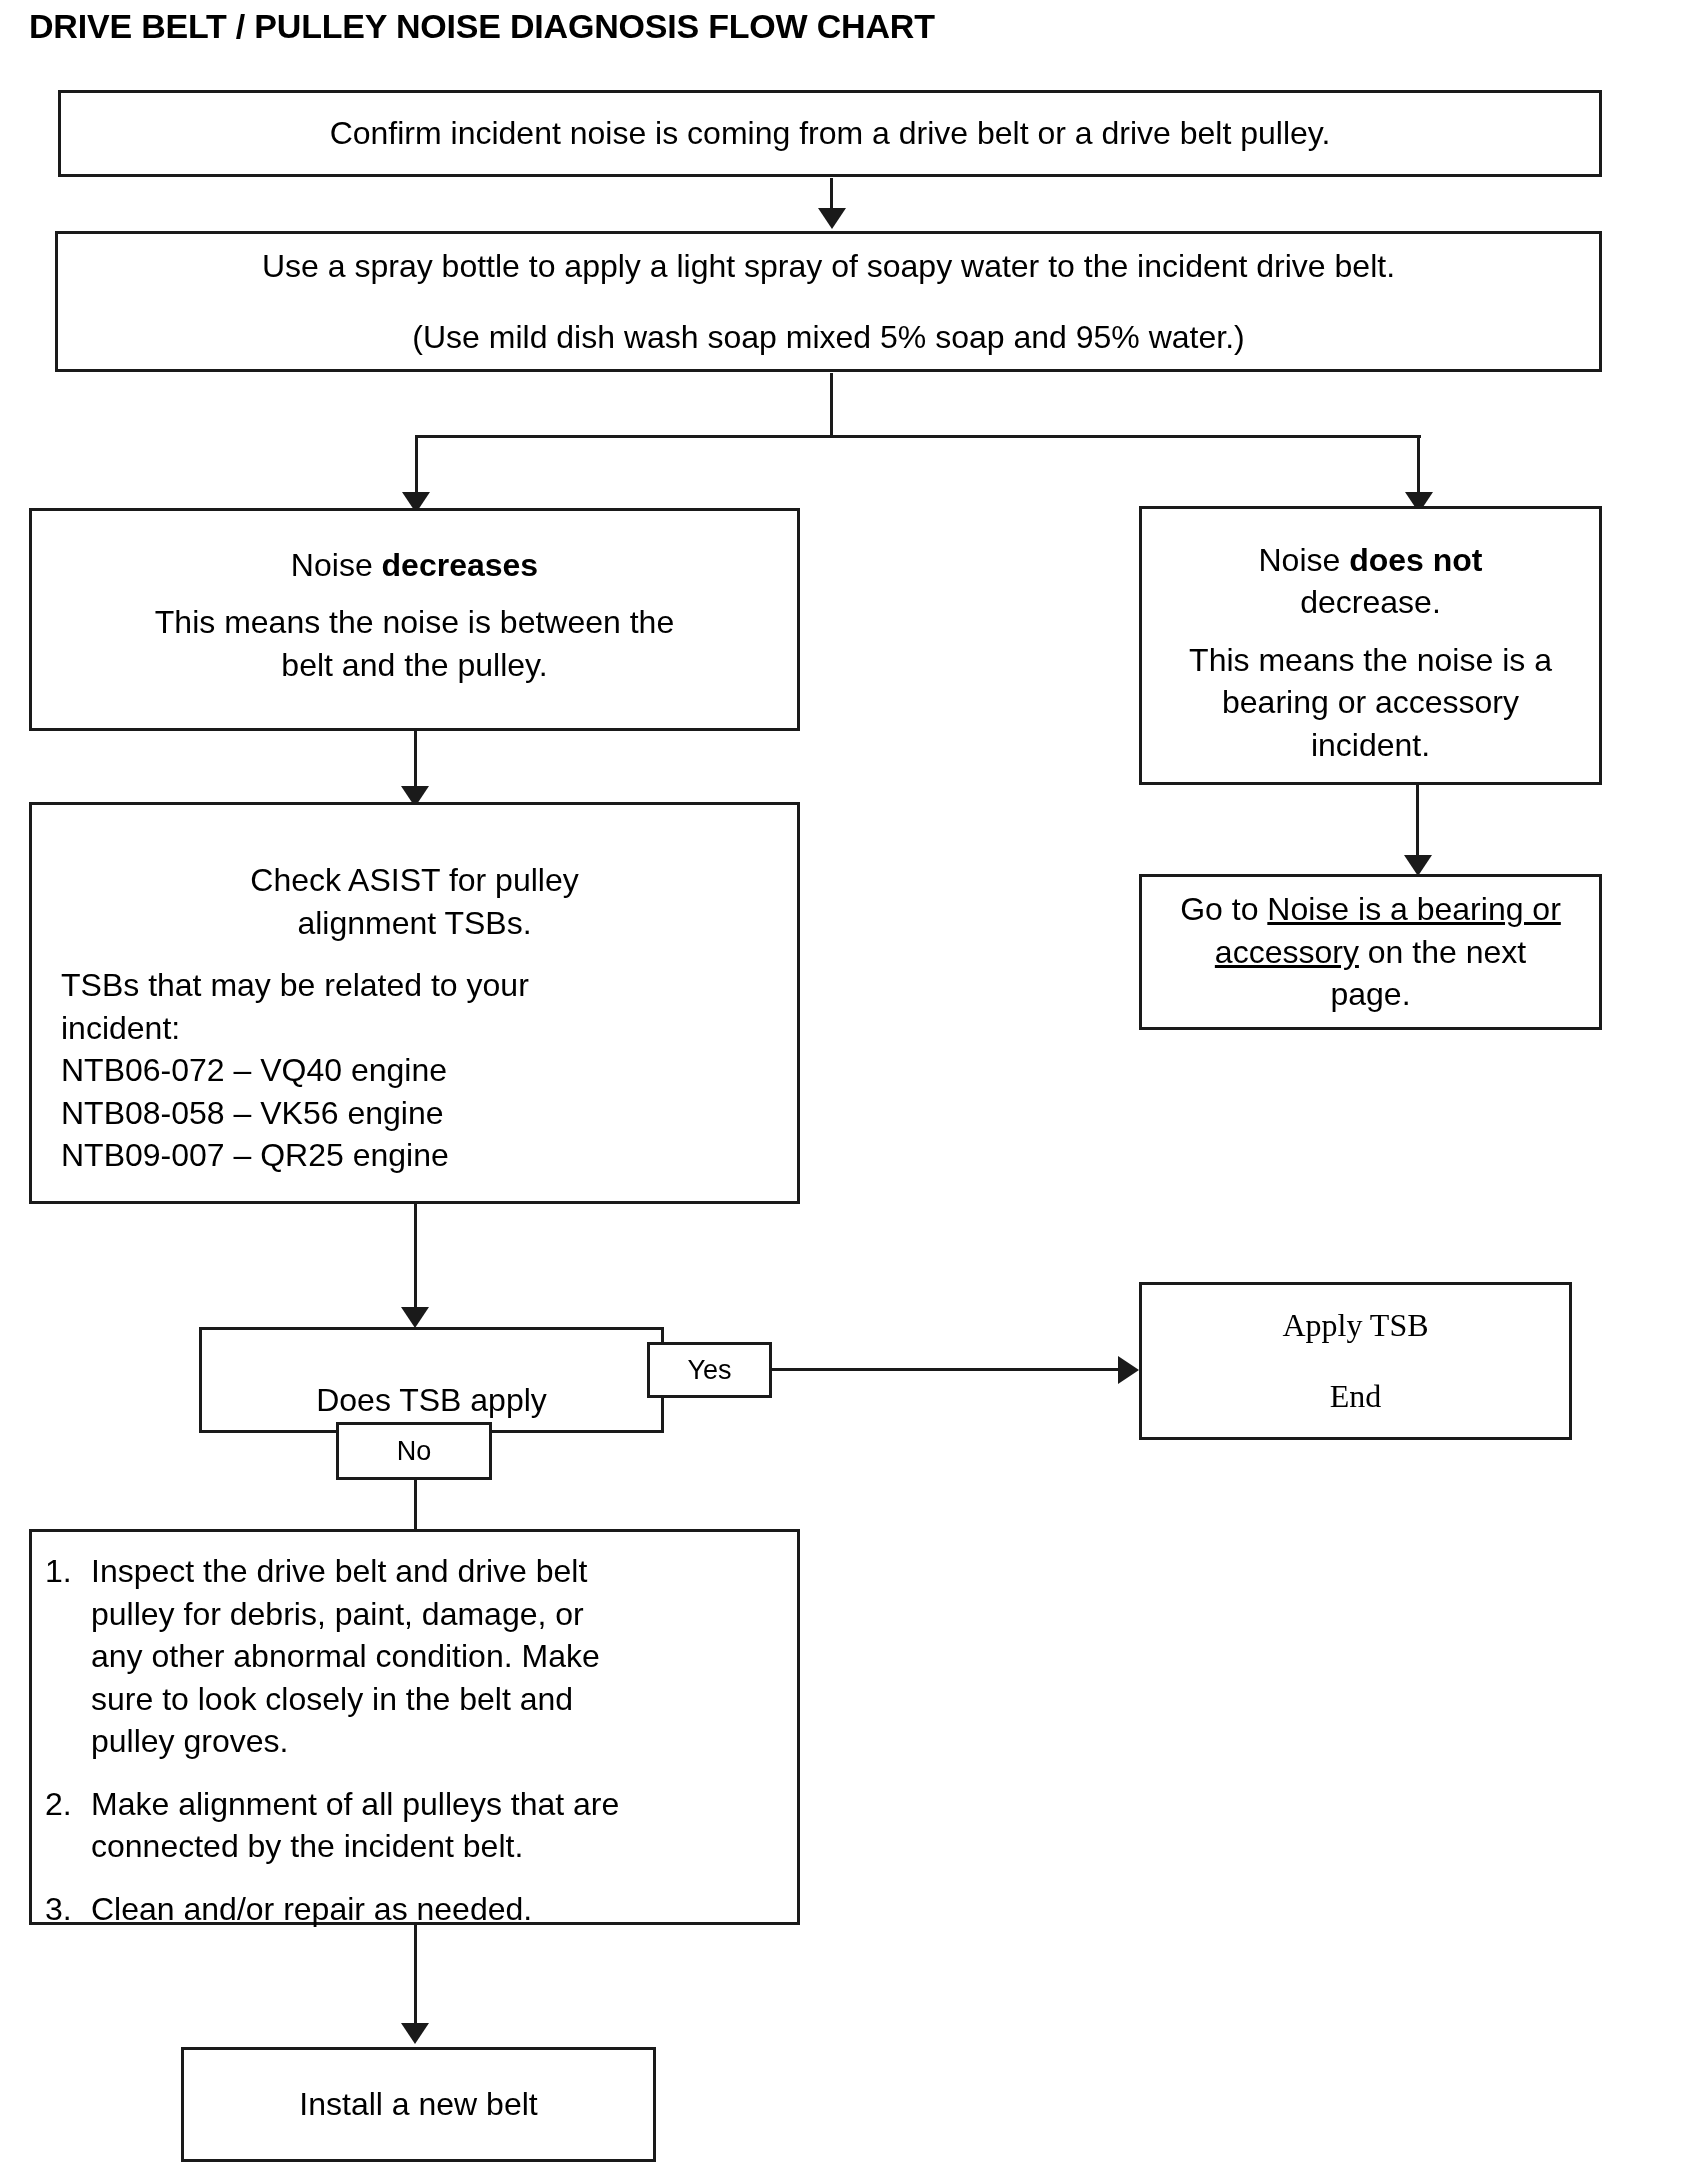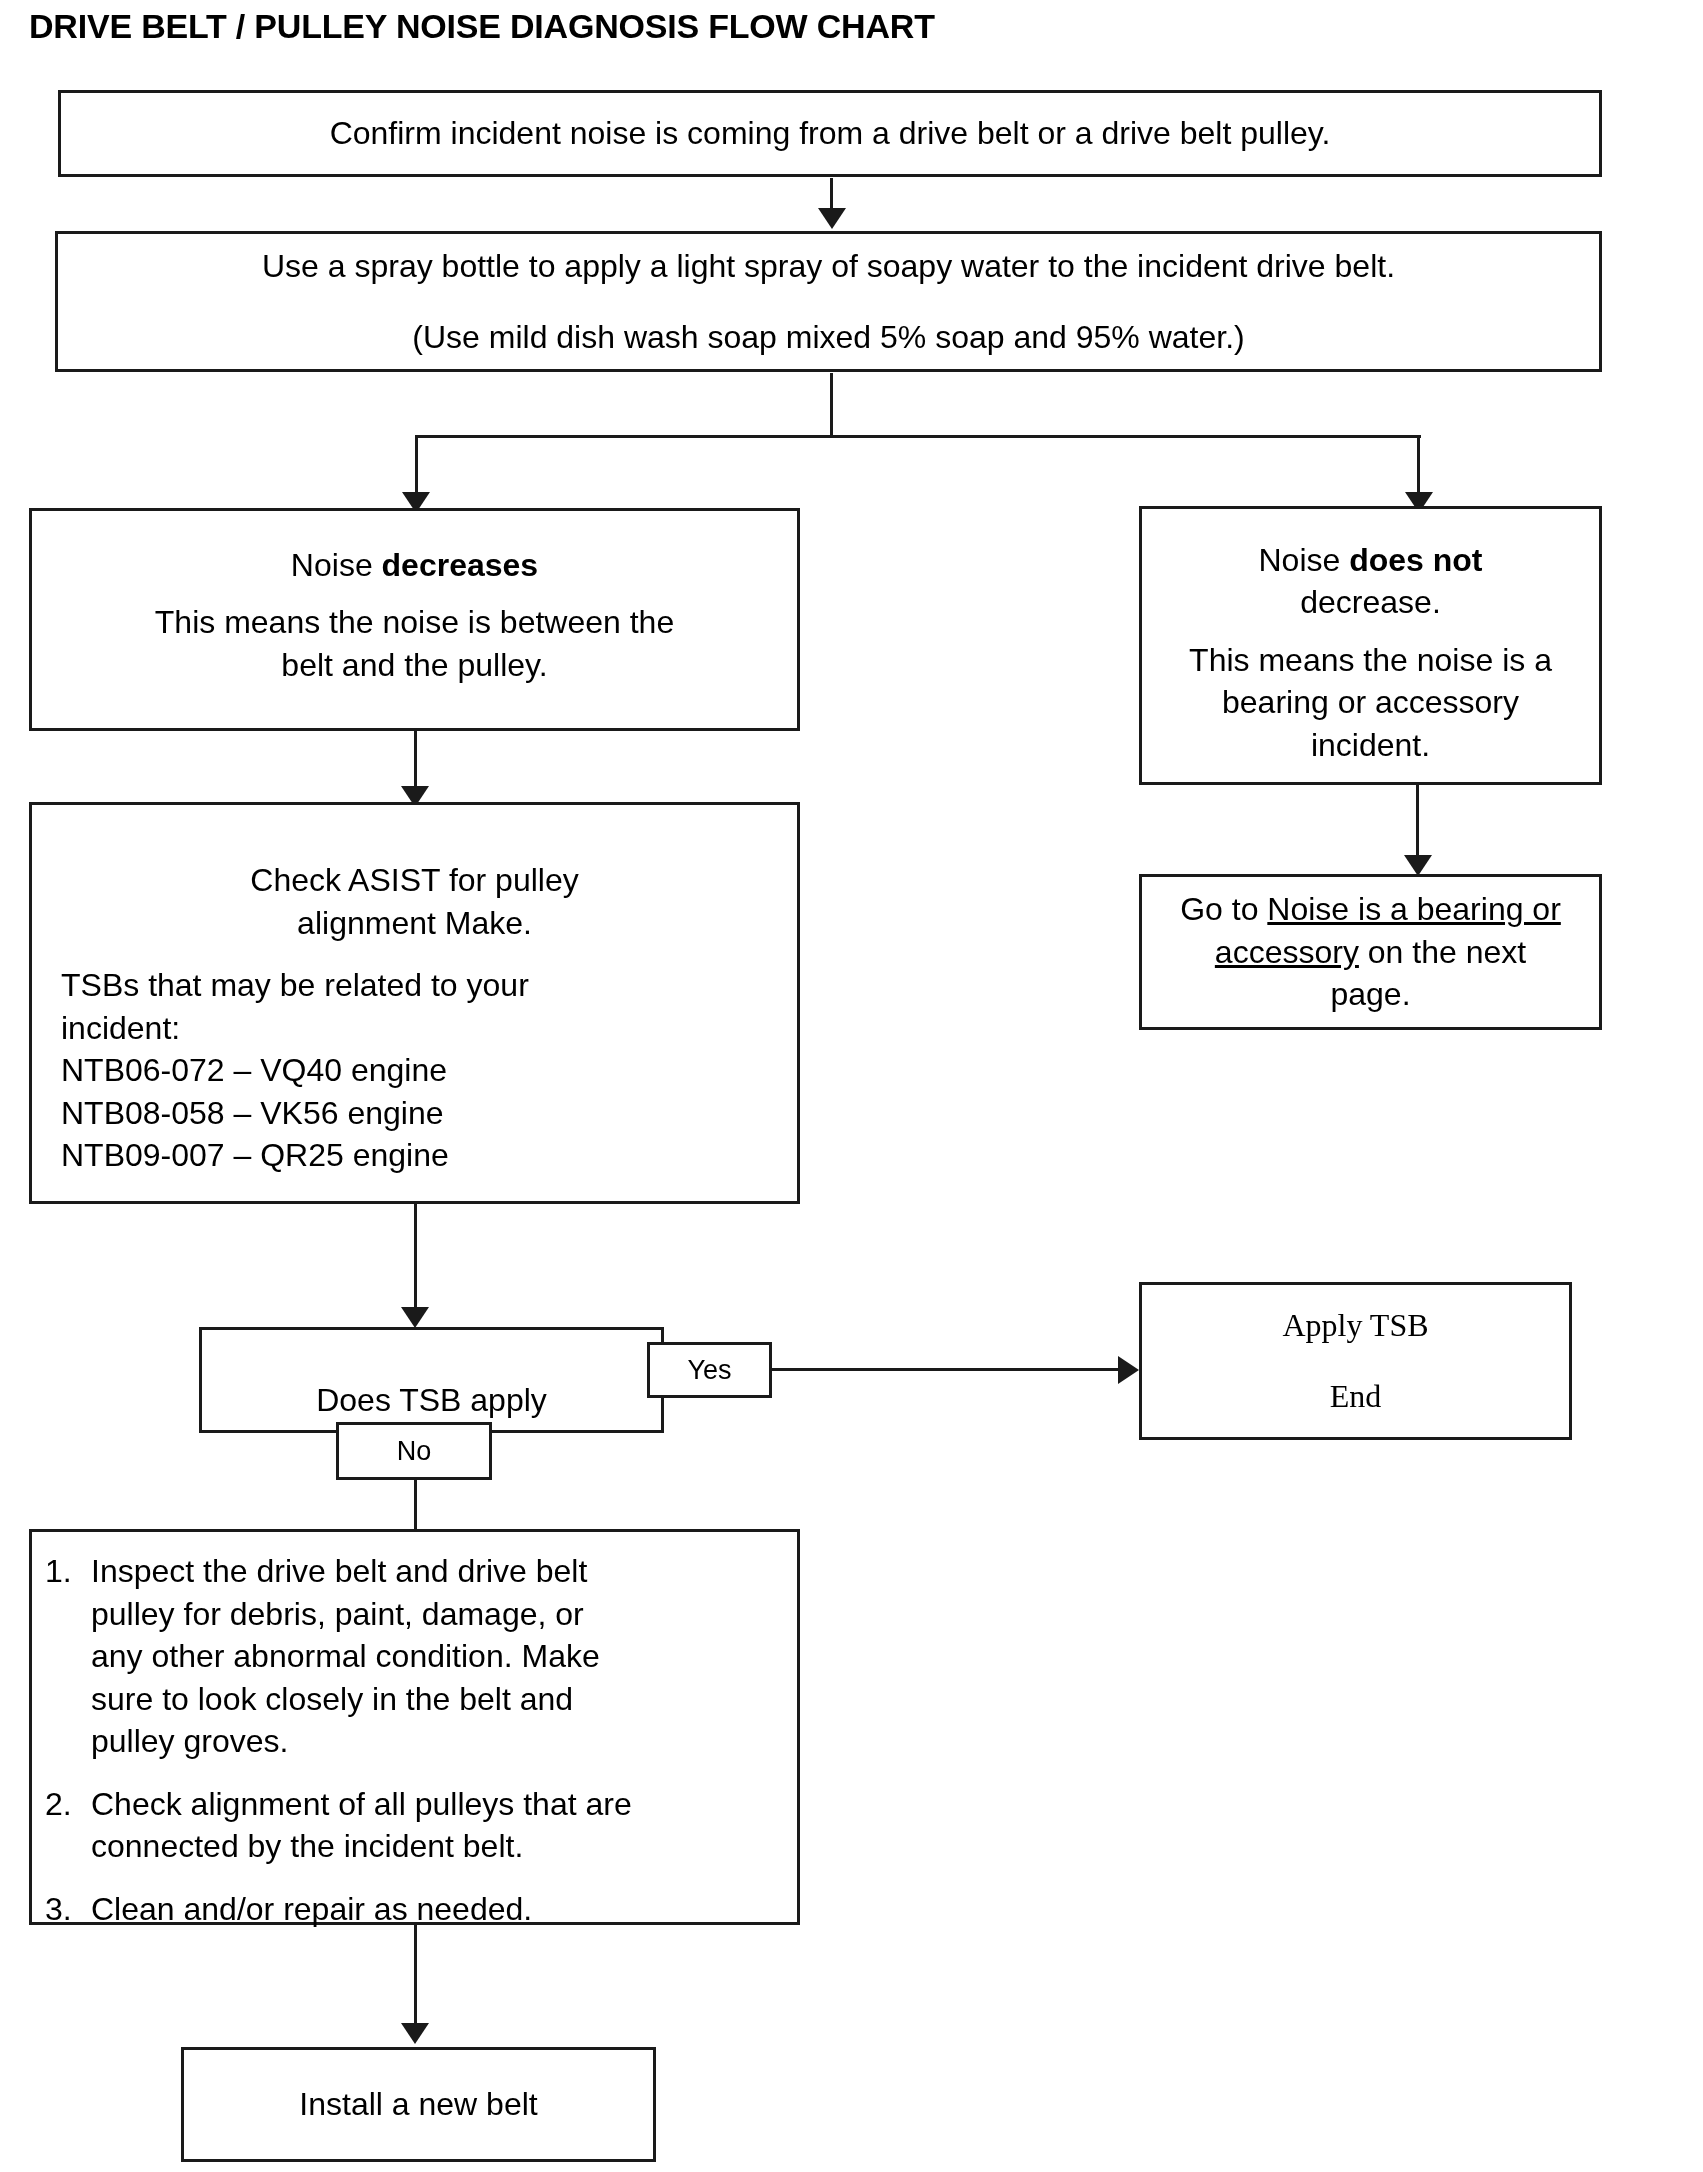--- a/index.html
+++ b/index.html
@@ -151,21 +151,21 @@
       <span>Go to </span><span class="u">Noise is a bearing or</span>
     </p>
     <p>
       <span class="u">accessory</span><span> on the next</span>
     </p>
     <p>page.</p>
   </div>
 
   <div class="node leftal" style="left:29px; top:802px; width:771px; height:402px; padding:15px 29px; justify-content:flex-start;">
     <p style="width:100%; text-align:center; margin-top:39px;">Check ASIST for pulley</p>
-    <p style="width:100%; text-align:center;">alignment Make.</p>
+    <p style="width:100%; text-align:center;">alignment TSBs.</p>
     <div class="gap" style="height:20px;"></div>
     <p>TSBs that may be related to your</p>
     <p>incident:</p>
     <p>NTB06-072 – VQ40 engine</p>
     <p>NTB08-058 – VK56 engine</p>
     <p>NTB09-007 – QR25 engine</p>
   </div>
 
   <div class="vline" style="left:414px; top:1204px; height:105px;"></div>
   <div class="arrow-down" style="left:401px; top:1307px;"></div>
@@ -202,21 +202,21 @@
           <p>pulley for debris, paint, damage, or</p>
           <p>any other abnormal condition. Make</p>
           <p>sure to look closely in the belt and</p>
           <p>pulley groves.</p>
         </div>
       </div>
 
       <div class="oitem">
         <div class="onum">2.</div>
         <div class="otext">
-          <p>Check alignment of all pulleys that are</p>
+          <p>Make alignment of all pulleys that are</p>
           <p>connected by the incident belt.</p>
         </div>
       </div>
 
       <div class="oitem">
         <div class="onum">3.</div>
         <div class="otext">
           <p>Clean and/or repair as needed.</p>
         </div>
       </div>

